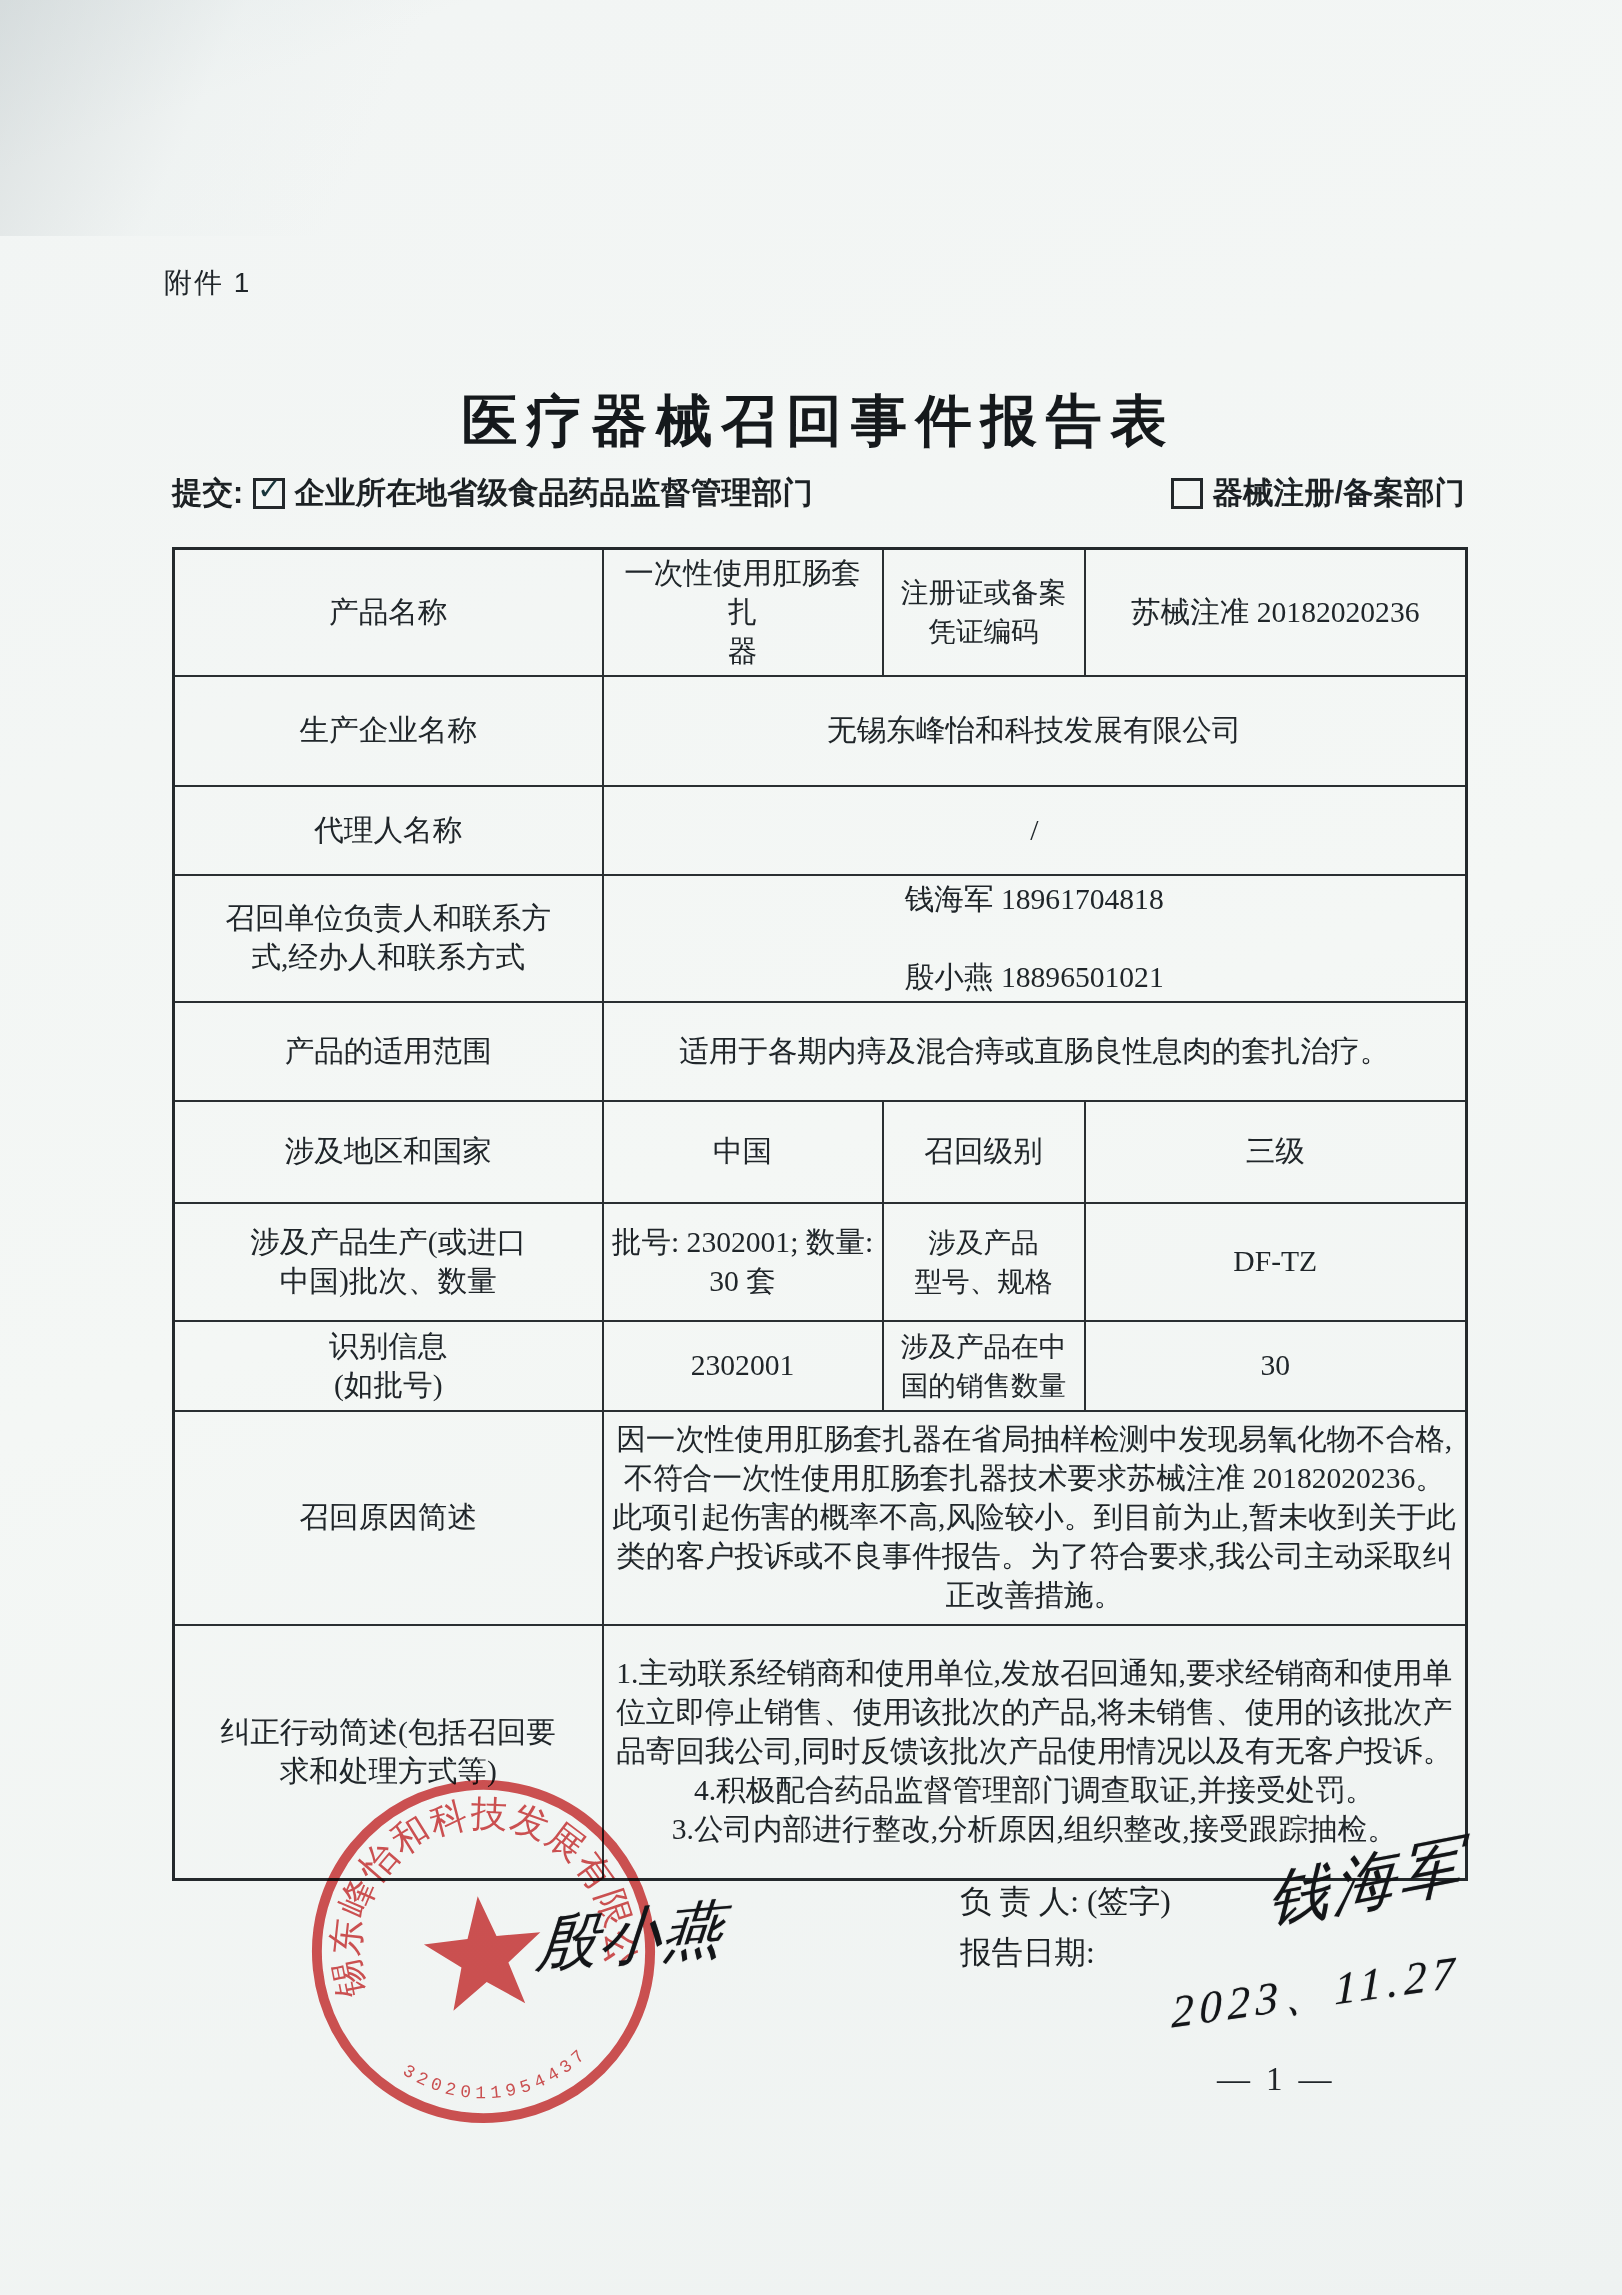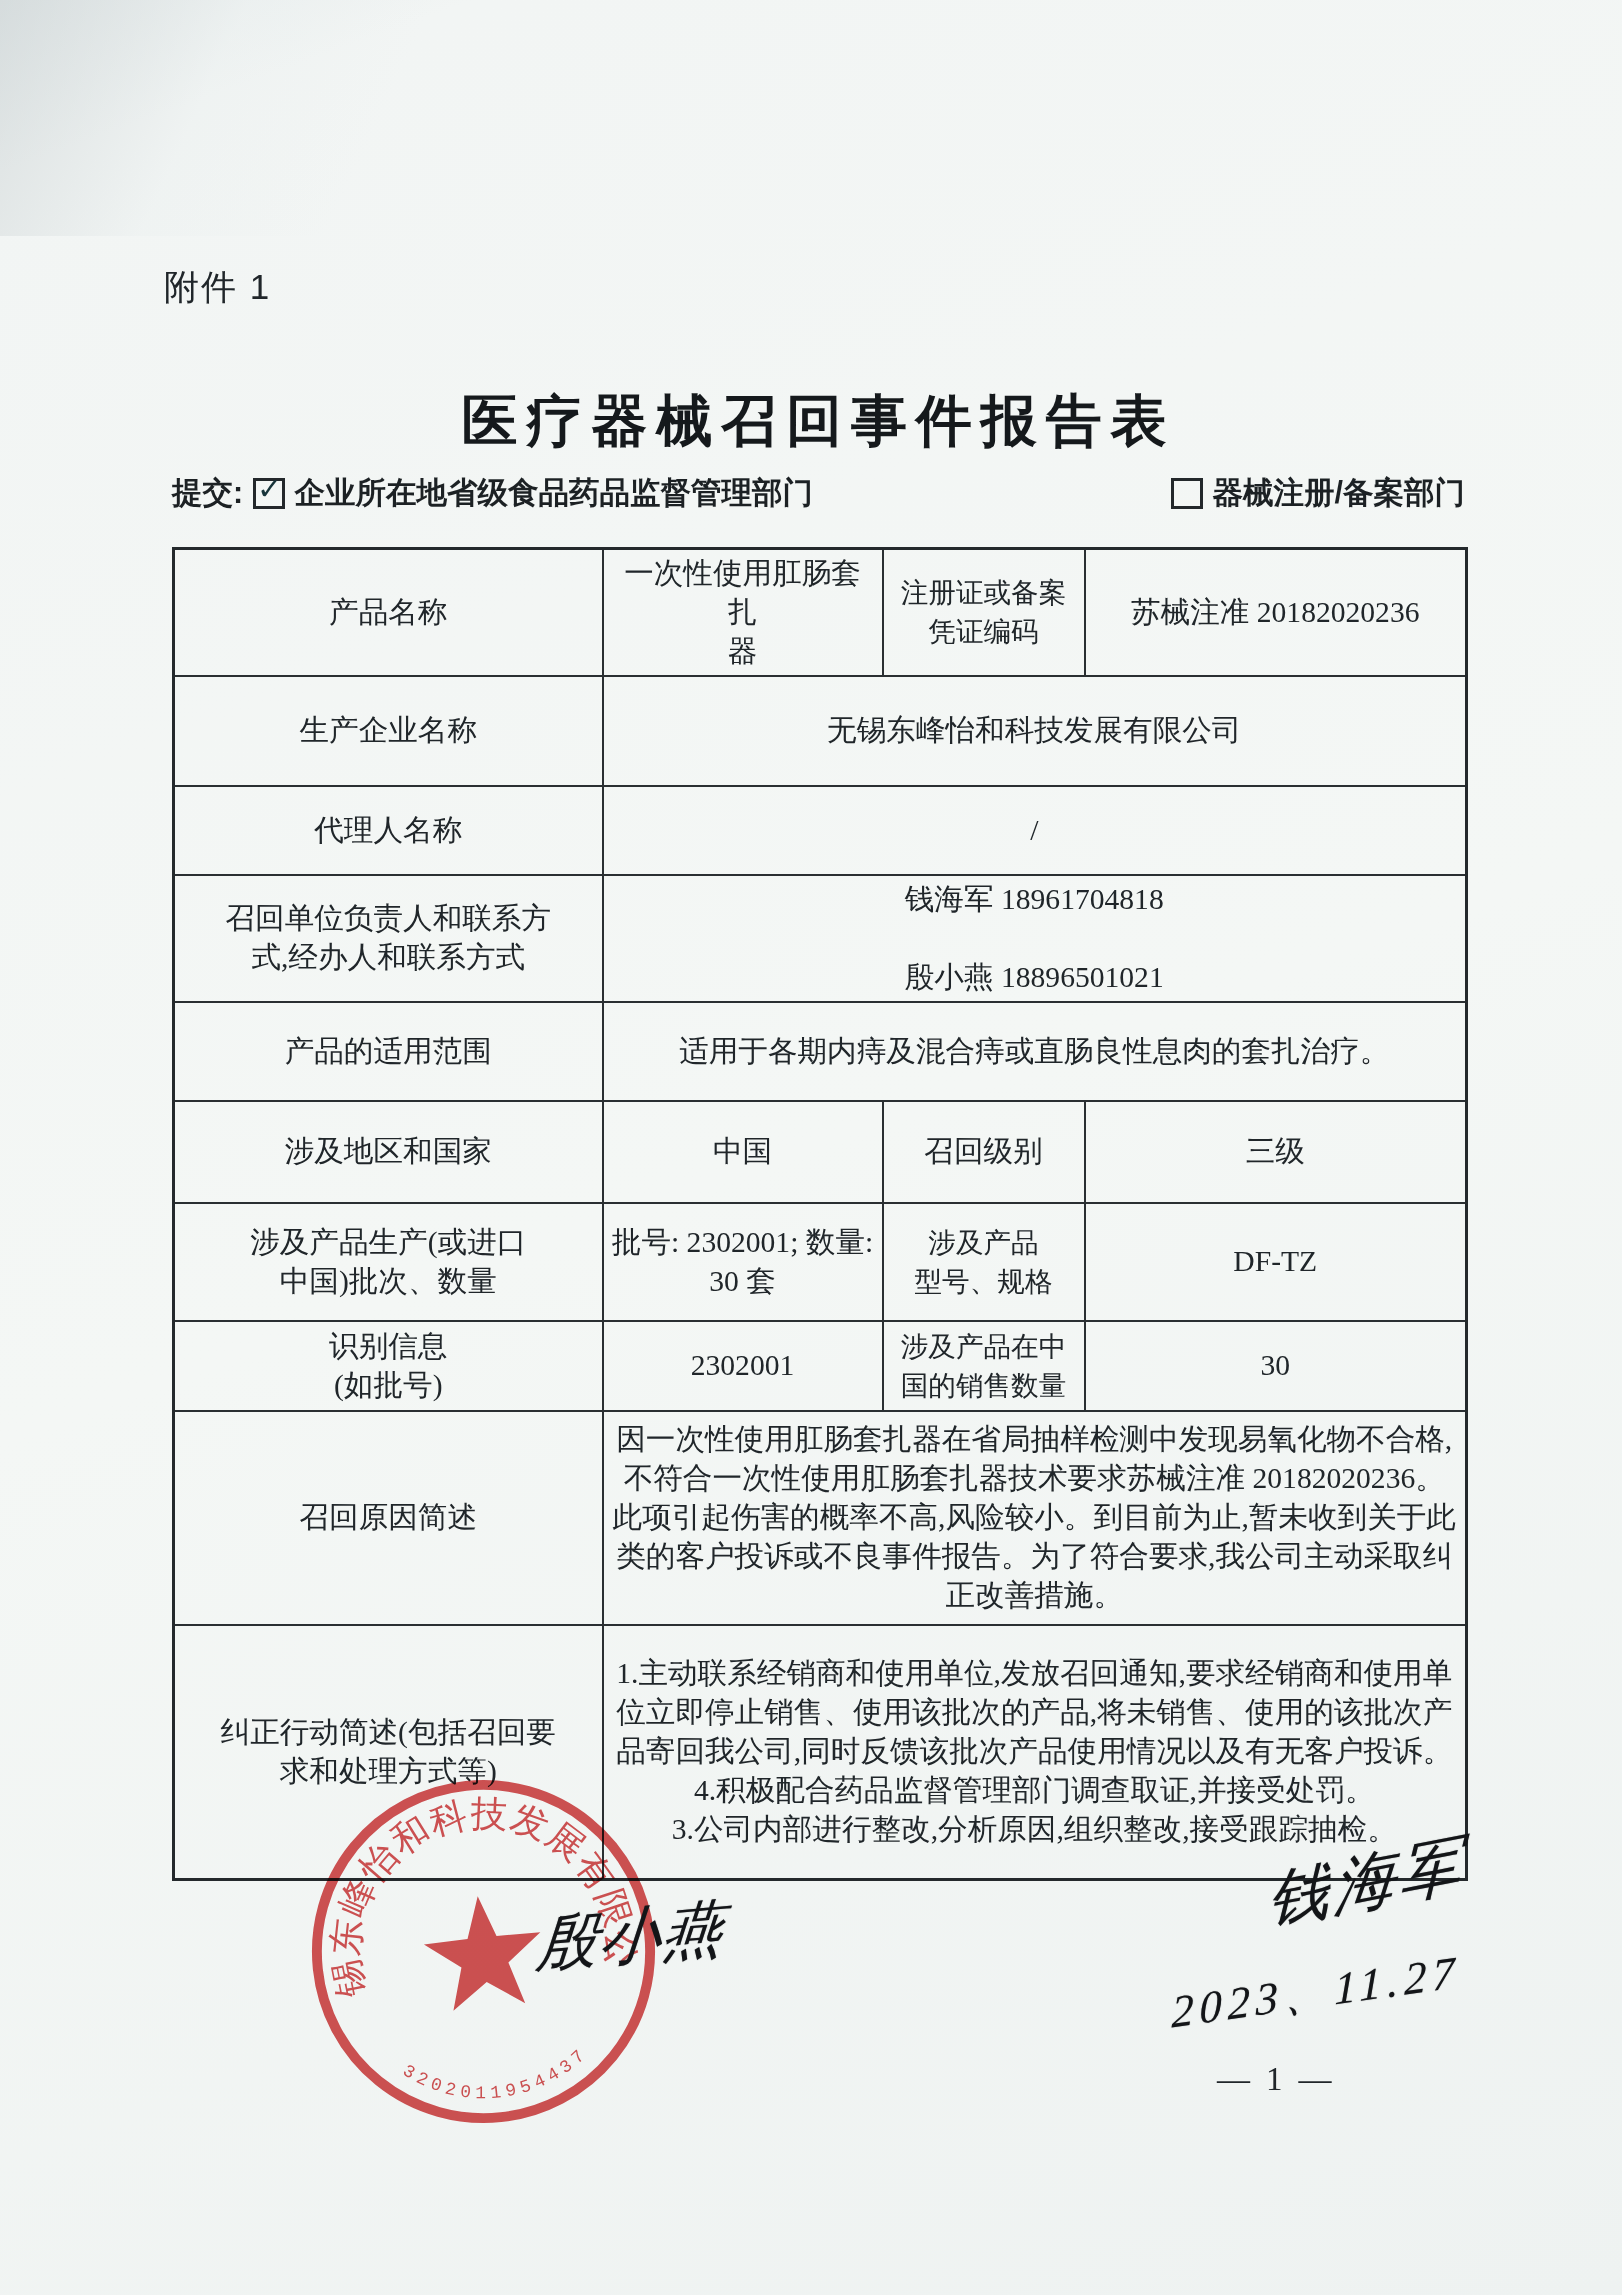--- a/index.html
+++ b/index.html
@@ -14,21 +14,21 @@
     overflow:hidden;
   }
   .crease{
     position:absolute;left:0;top:0;width:512px;height:236px;
     background:linear-gradient(115deg, rgba(190,198,200,.45) 0%, rgba(230,236,236,.25) 40%, rgba(244,247,245,0) 70%);
     pointer-events:none;
   }
   .attachment{
     position:absolute;left:164px;top:264px;
     font-family:"Liberation Sans","DejaVu Sans",sans-serif;
-    font-size:35px;letter-spacing:2px;color:#20262a;
+    font-size:28px;letter-spacing:2px;color:#20262a;
   }
   .title{
     position:absolute;left:172px;top:384px;width:1293px;
     margin:0;text-align:center;
     font-family:"Liberation Sans","DejaVu Sans",sans-serif;
     font-weight:bold;font-size:56px;letter-spacing:8.9px;color:#15191c;
   }
   .submit-row{
     position:absolute;left:172px;top:473px;width:1293px;
     display:flex;justify-content:space-between;align-items:center;
@@ -188,20 +188,24 @@
       <td>纠正行动简述(包括召回要
 求和处理方式等)</td>
       <td colspan="3" class="left">1.主动联系经销商和使用单位,发放召回通知,要求经销商和使用单位立即停止销售、使用该批次的产品,将未销售、使用的该批次产品寄回我公司,同时反馈该批次产品使用情况以及有无客户投诉。
 4.积极配合药品监督管理部门调查取证,并接受处罚。
 3.公司内部进行整改,分析原因,组织整改,接受跟踪抽检。</td>
     </tr>
   </tbody>
     </table>
 
 
+  <div class="footer-right">
+    <div>负 责 人: (签字)</div>
+    <div>报告日期:</div>
+  </div>
 
   <div class="sig sig-reporter">殷小燕</div>
   <div class="sig sig-responsible">钱海军</div>
   <div class="sig sig-date">2023、11.27</div>
 
   <svg class="stamp" viewBox="0 0 360 360">
     <defs>
       <path id="arcTop" d="M 61.6 223.1 A 126 126 0 1 1 298.4 223.1"></path>
       <path id="arcBottom" d="M 88.9 296.6 A 148 148 0 0 0 271.1 296.6"></path>
     </defs>

